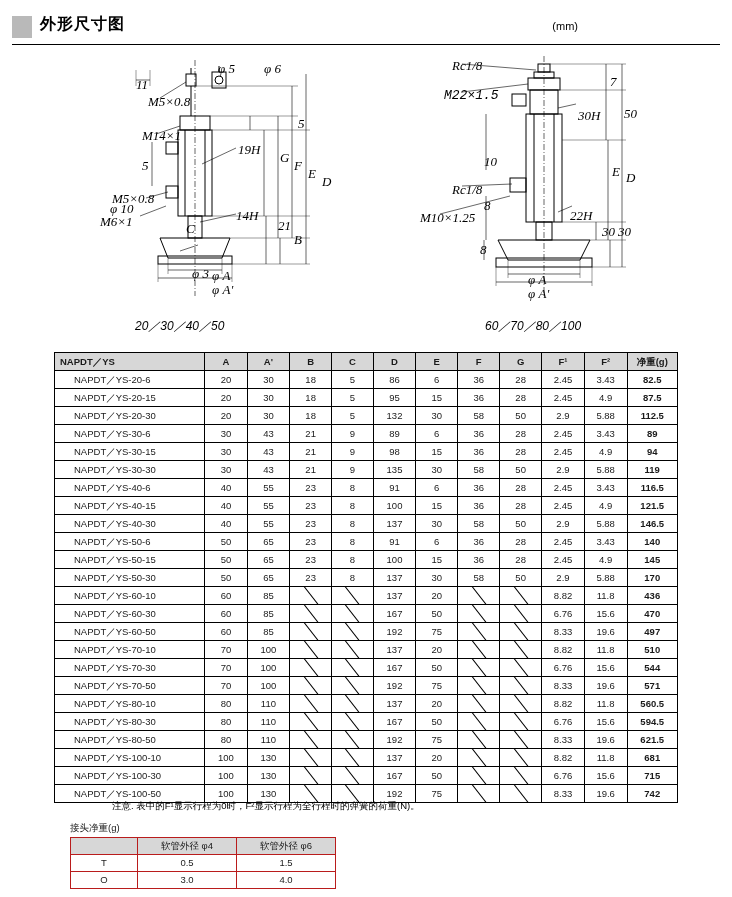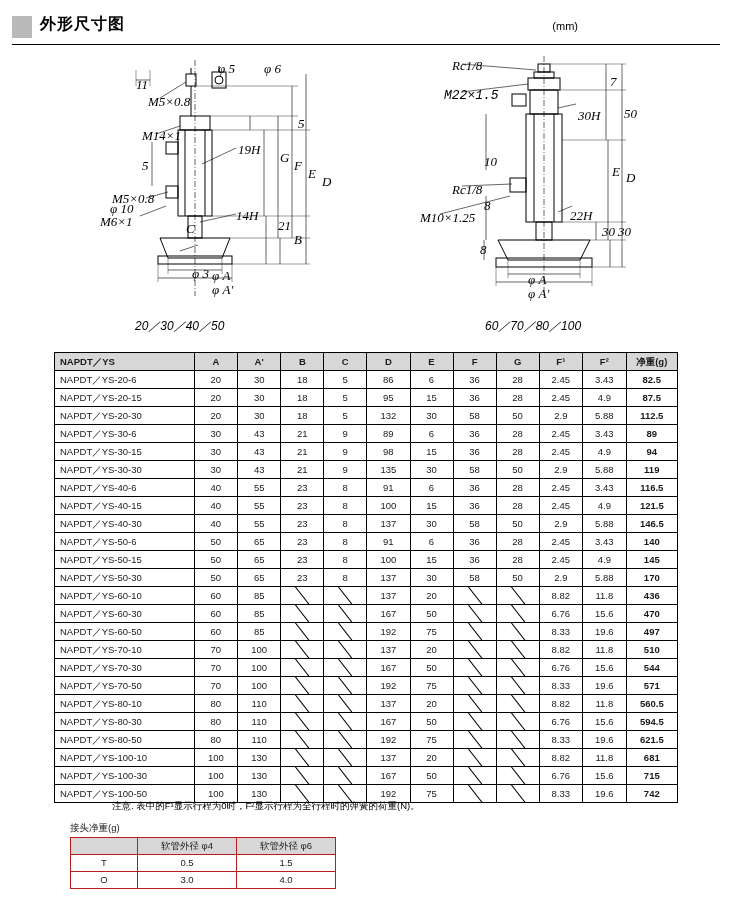--- a/index.html
+++ b/index.html
@@ -93,21 +93,21 @@
     text-align: center;
     line-height: 17px;
   }
   table.dim thead th {
     background: #d7d7d7;
     font-weight: bold;
     font-size: 9.5px;
   }
   table.dim td.model {
     text-align: left;
-    padding-left: 5px;
+    padding-left: 19px;
     width: 140px;
   }
   table.dim th.model { text-align: left; padding-left: 5px; width: 140px; }
   table.dim td.w   { width: 44px; }
   table.dim td.wt  { width: 52px; font-weight: bold; }
   table.dim th.wt  { width: 52px; margin-top: 32px; }
   .slash-cell {
     position: relative;
     overflow: hidden;
   }

